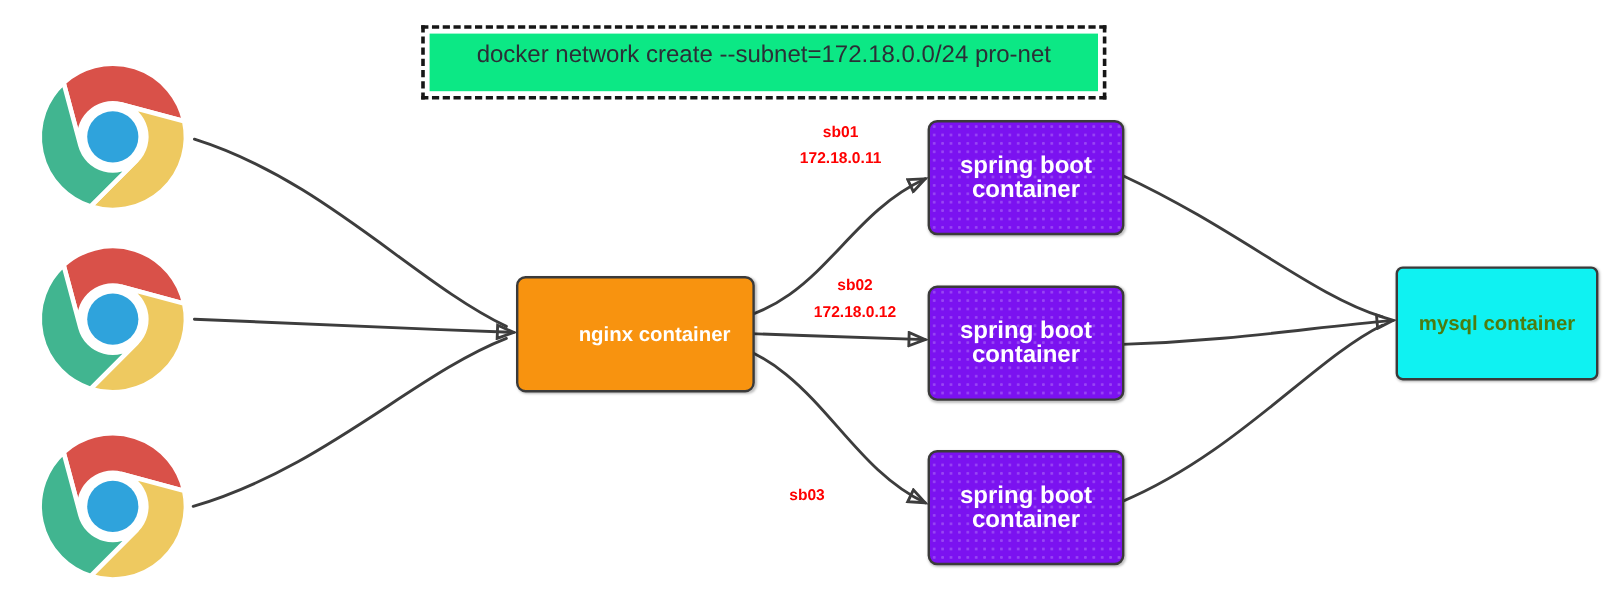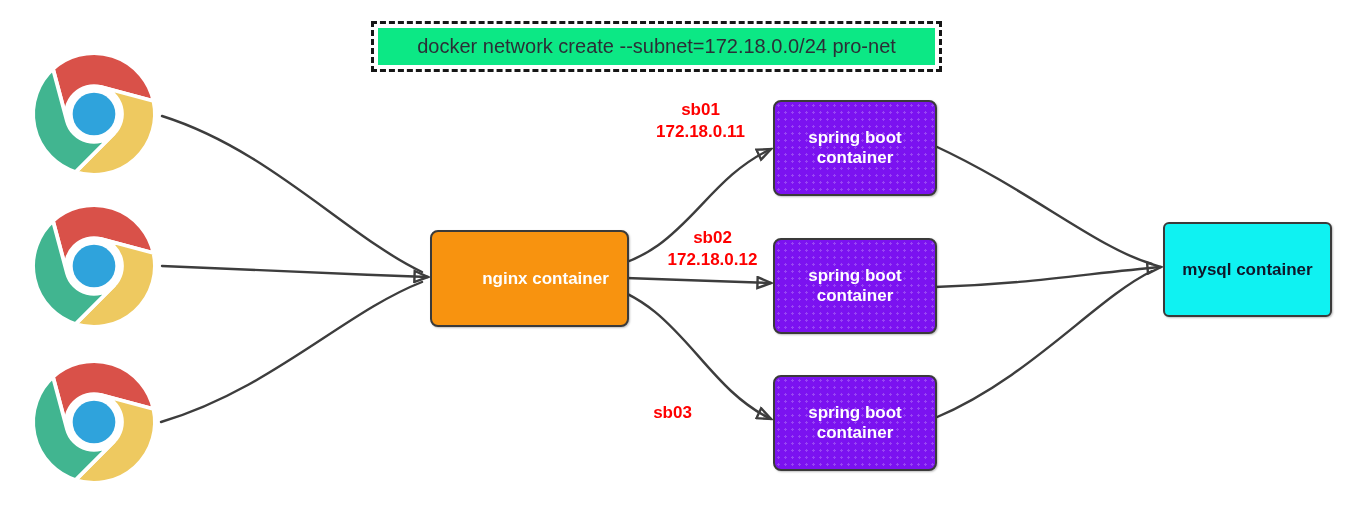--- a/index.html
+++ b/index.html
@@ -2,49 +2,49 @@
 <html><head>
 <meta charset="utf-8">
 <style>
   html,body{margin:0;padding:0;background:#ffffff;}
   #stage{
     position:relative;width:1353px;height:506px;background:#ffffff;overflow:hidden;
     font-family:"Liberation Sans","DejaVu Sans",sans-serif;
   }
   
   .banner{
-    position:absolute;left:358px;top:28px;width:557px;height:37px;
+    position:absolute;left:358px;top:28px;width:557px;height:48px;
     background:#0ce885;color:#2b2f36;font-size:20px;line-height:36px;text-align:center;
-    outline:3px dashed #161616;outline-offset:4px;white-space:nowrap;margin-left:20px;
+    outline:3px dashed #161616;outline-offset:4px;white-space:nowrap;
   }
   
   .chrome{position:absolute;left:28px;width:132px;height:132px;z-index:2;}
   .chrome svg{width:100%;height:100%;display:block;}
   #chrome1{top:48px;} #chrome2{top:200px;} #chrome3{top:356px;}
   
   #arrows{position:absolute;left:0;top:0;width:1353px;height:506px;z-index:1;}
   #arrows path{fill:none;stroke:#3d3d3d;stroke-width:2.4px;stroke-linecap:round;}
   
   .node{
     position:absolute;z-index:2;border:2px solid #3a3a3a;border-radius:8px;
     display:flex;flex-direction:column;align-items:center;justify-content:center;
     font-weight:bold;text-align:center;box-shadow:1px 1px 2px rgba(0,0,0,.25);
   }
   #nginx-box{left:430px;top:230px;width:163px;height:93px;background:#f8930f;color:#ffffff;font-size:17px;padding-left:32px;}
   .sb-box{
-    left:773px;width:160px;height:92px;color:#ffffff;font-size:17px;line-height:20px;
+    left:773px;width:160px;height:92px;color:#ffffff;font-size:20px;line-height:20px;
     background-color:#7b12f0;
     background-image:radial-gradient(rgba(255,255,255,.22) 1px, transparent 1.4px);
     background-size:7px 7px;
   }
   #sb-box-1{top:100px;} #sb-box-2{top:238px;} #sb-box-3{top:375px;}
-  #mysql-box{left:1163px;top:222px;width:165px;height:91px;background:#0ff2f2;color:#0f172a;font-size:17px;border-radius:6px;}
+  #mysql-box{left:1163px;top:222px;width:165px;height:91px;background:#0ff2f2;color:#4d7c0f;font-size:17px;border-radius:6px;}
   
   .iplabel{
-    position:absolute;z-index:2;color:#fe0000;font-weight:bold;font-size:17px;
+    position:absolute;z-index:2;color:#fe0000;font-weight:bold;font-size:13px;
     line-height:22px;text-align:center;white-space:nowrap;
   }
   #nginx-label{left:430px;top:182px;width:164px;}
   #mysql-label{left:1166px;top:158px;width:160px;}
   #sb01-label{left:628px;top:99px;width:145px;}
   #sb02-label{left:640px;top:227px;width:145px;}
   #sb03-label{left:600px;top:402px;width:145px;}
 </style>
 </head>
 <body>

